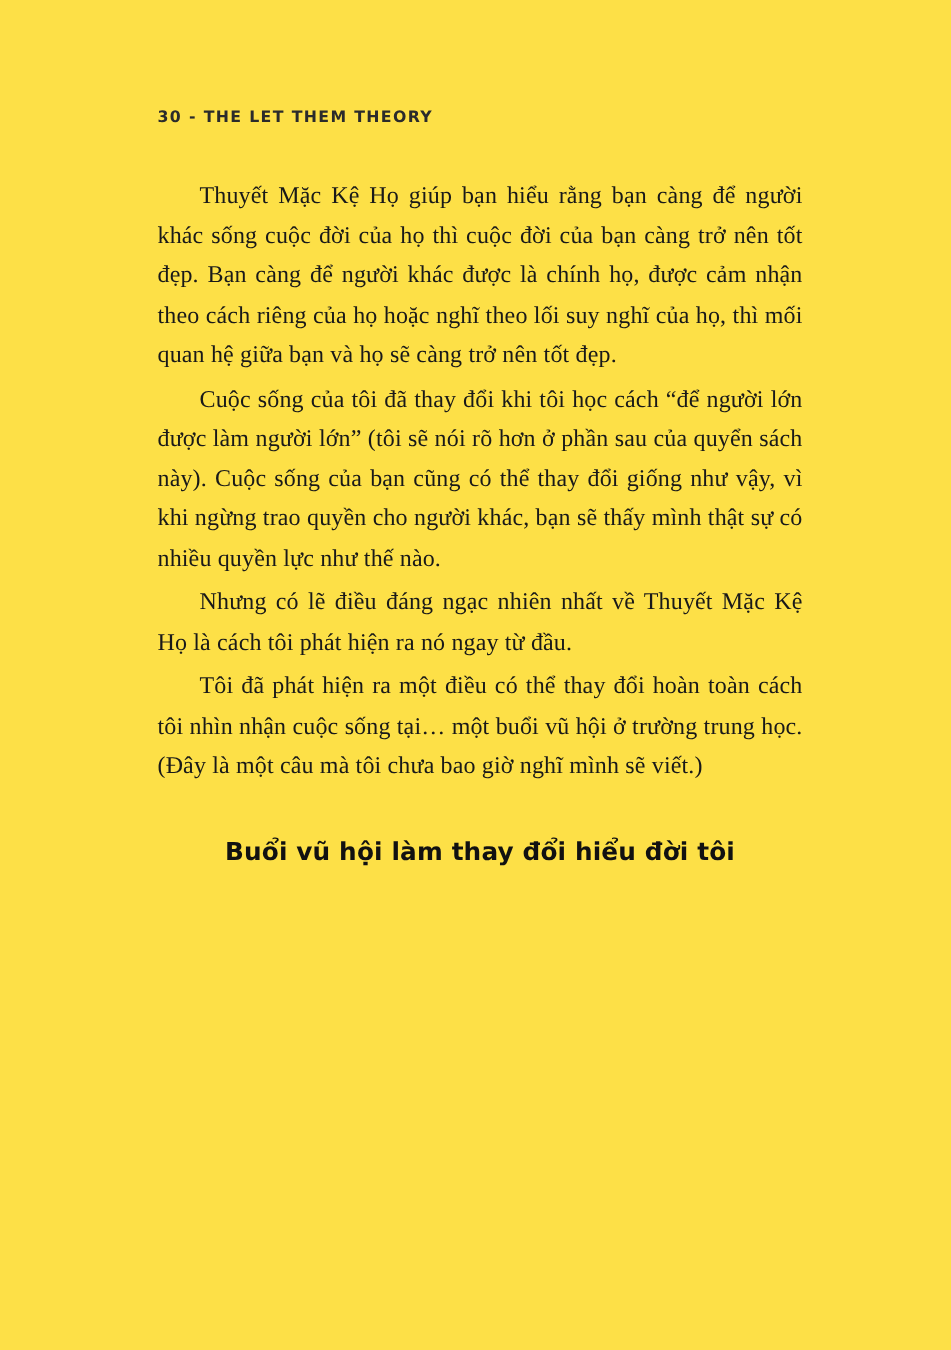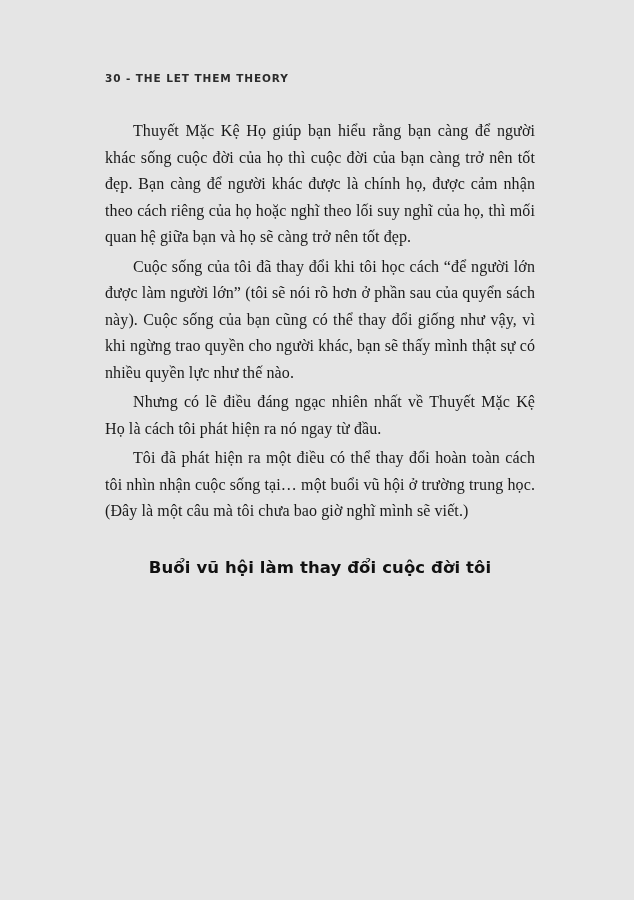--- a/index.html
+++ b/index.html
@@ -11,21 +11,21 @@
     height: 900px;
     background: #ffffff;
     font-family: "Liberation Serif", serif;
     color: #1a1a1a;
     overflow: hidden;
   }
   .page {
     position: relative;
     width: 634px;
     height: 900px;
-    background: #e5e5e5;
+    background: #fde047;
     box-sizing: border-box;
   }
   .page-inner {
     position: absolute;
     left: 105px;
     top: 72px;
     width: 430px;
   }
   .running-head {
     font-family: "DejaVu Sans", sans-serif;
@@ -72,19 +72,19 @@
 
     <div class="running-head">30 - THE LET THEM THEORY</div>
 
     <div class="body-text">
       <p class="indent">Thuyết Mặc Kệ Họ giúp bạn hiểu rằng bạn càng để người khác sống cuộc đời của họ thì cuộc đời của bạn càng trở nên tốt đẹp. Bạn càng để người khác được là chính họ, được cảm nhận theo cách riêng của họ hoặc nghĩ theo lối suy nghĩ của họ, thì mối quan hệ giữa bạn và họ sẽ càng trở nên tốt đẹp.</p>
       <p class="indent">Cuộc sống của tôi đã thay đổi khi tôi học cách “để người lớn được làm người lớn” (tôi sẽ nói rõ hơn ở phần sau của quyển sách này). Cuộc sống của bạn cũng có thể thay đổi giống như vậy, vì khi ngừng trao quyền cho người khác, bạn sẽ thấy mình thật sự có nhiều quyền lực như thế nào.</p>
       <p class="indent">Nhưng có lẽ điều đáng ngạc nhiên nhất về Thuyết Mặc Kệ Họ là cách tôi phát hiện ra nó ngay từ đầu.</p>
       <p class="indent">Tôi đã phát hiện ra một điều có thể thay đổi hoàn toàn cách tôi nhìn nhận cuộc sống tại… một buổi vũ hội ở trường trung học. (Đây là một câu mà tôi chưa bao giờ nghĩ mình sẽ viết.)</p>
     </div>
 
-    <h2 class="section-heading">Buổi vũ hội làm thay đổi cuộc đời tôi</h2>
+    <h2 class="section-heading">Buổi vũ hội làm thay đổi hiểu đời tôi</h2>
 
     <div class="body-text gap-top">
     </div>
 
   </div>
 </div>
 
 </body></html>

